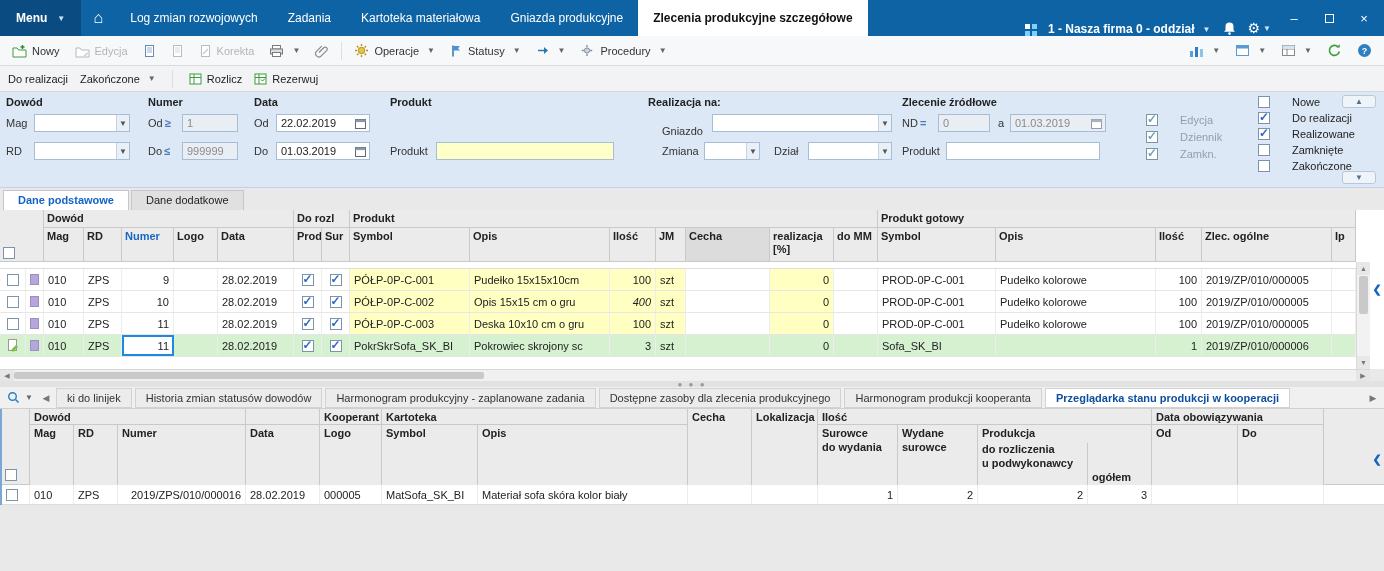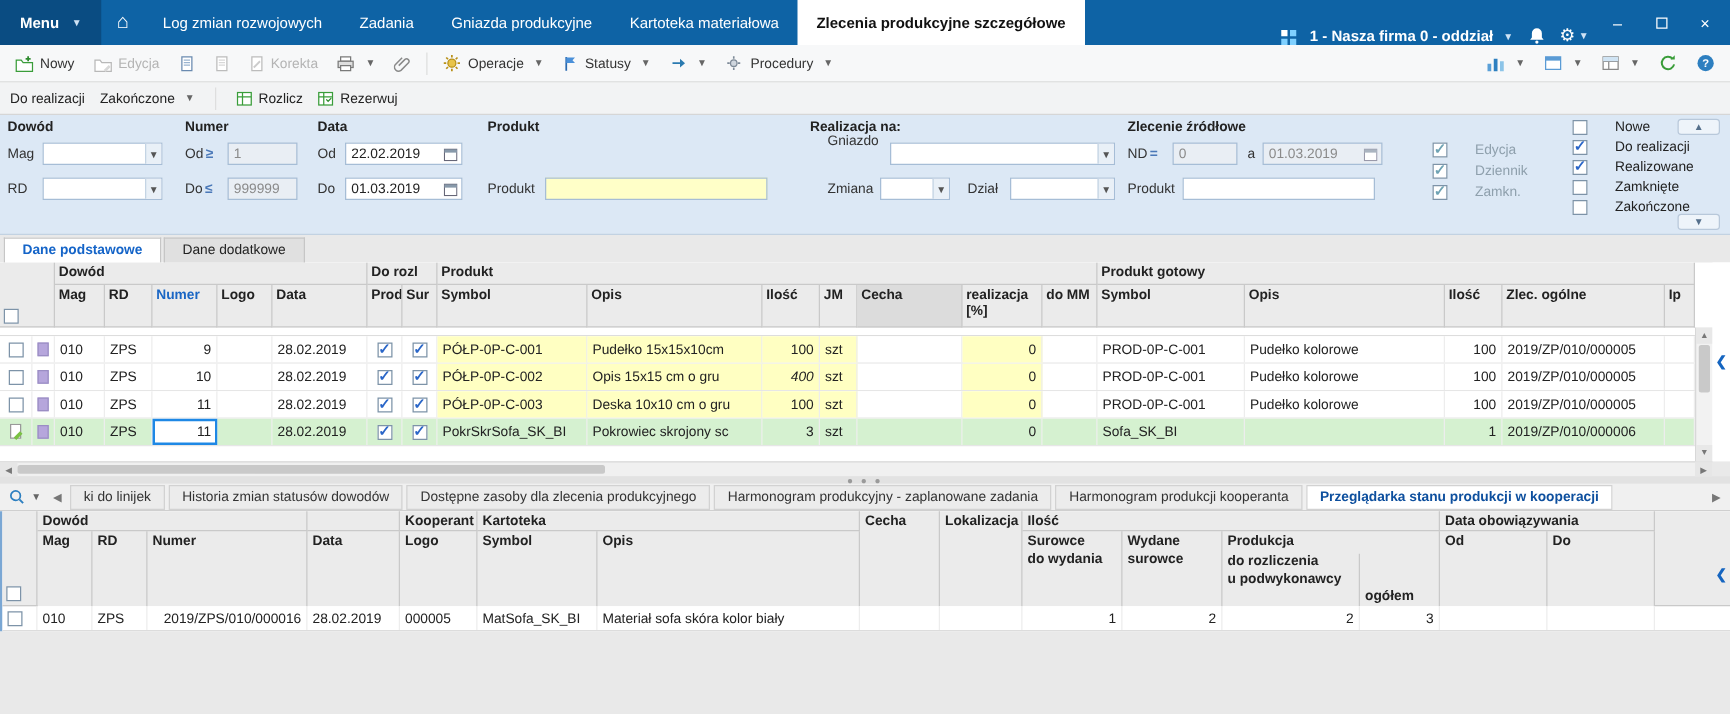--- a/index.html
+++ b/index.html
@@ -117,22 +117,22 @@
   <div class="menu-btn">
     <span>Menu</span>
       <span class="caret">▼</span>
   </div>
   <div class="home-btn">
       <span>⌂</span>
     </div>
   <div id="tt-tabs" style="display:flex;align-items:stretch;">
       <div class="tt">Log zmian rozwojowych</div>
       <div class="tt">Zadania</div>
+      <div class="tt">Kartoteka materiałowa</div>
       <div class="tt">Gniazda produkcyjne</div>
-      <div class="tt">Kartoteka materiałowa</div>
       <div class="tt active">Zlecenia produkcyjne szczegółowe</div>
     </div>
   <div class="tb-right">
     <span class="appgrid-icon">
         <span></span>
         <span></span>
         <span></span>
         <span></span>
       </span>
     <span class="company">
@@ -334,21 +334,21 @@
         <rect x="0.5" y="1.5" width="10" height="9" fill="#fff" stroke="#667"></rect>
         <rect x="0.5" y="1.5" width="10" height="2.6" fill="#8899aa"></rect>
       </svg>
   </div>
 
   <div class="fp fp-group" style="left:390px;top:4px">Produkt</div>
   <div class="fp" style="left:390px;top:53px"><span class="fp-label">Produkt</span></div>
   <input class="fp inp yellow" style="left: 436px; top: 50px; width: 178px;" value="">
 
   <div class="fp fp-group" style="left:648px;top:4px">Realizacja na:</div>
-  <div class="fp" style="left:662px;top:15px"><span class="fp-label">Gniazdo</span></div>
+  <div class="fp" style="left:662px;top:33px"><span class="fp-label">Gniazdo</span></div>
   <div class="fp select" style="left:712px;top:22px;width:180px">
       <span></span>
       <span class="dd">▼</span>
     </div>
   <div class="fp" style="left:662px;top:53px"><span class="fp-label">Zmiana</span></div>
   <div class="fp select" style="left:704px;top:50px;width:56px">
       <span></span>
       <span class="dd">▼</span>
     </div>
   <div class="fp" style="left:774px;top:53px"><span class="fp-label">Dział</span></div>
@@ -605,22 +605,22 @@
     <svg width="13" height="13" viewBox="0 0 13 13">
         <circle cx="5.5" cy="5.5" r="3.8" fill="none" stroke="#2d7fc0" stroke-width="1.4"></circle>
         <path d="M8.5 8.5l3 3" stroke="#2d7fc0" stroke-width="1.6"></path>
       </svg>
     <span class="caret">▼</span>
   </span>
   <span class="nav-arr">◀</span>
   <div id="btabs" style="display:flex;gap:3px;align-items:center;overflow:hidden;flex:1">
       <div class="btab">ki do linijek</div>
       <div class="btab">Historia zmian statusów dowodów</div>
+      <div class="btab">Harmonogram produkcyjny - zaplanowane zadania</div>
       <div class="btab">Dostępne zasoby dla zlecenia produkcyjnego</div>
-      <div class="btab">Harmonogram produkcyjny - zaplanowane zadania</div>
       <div class="btab">Harmonogram produkcji kooperanta</div>
       <div class="btab active">Przeglądarka stanu produkcji w kooperacji</div>
     </div>
   <span class="nav-arr">▶</span>
 </div>
 
 <div class="bgrid">
   <div class="bg-head">
     <div class="bh-sel">
         <span class="cb"></span>

